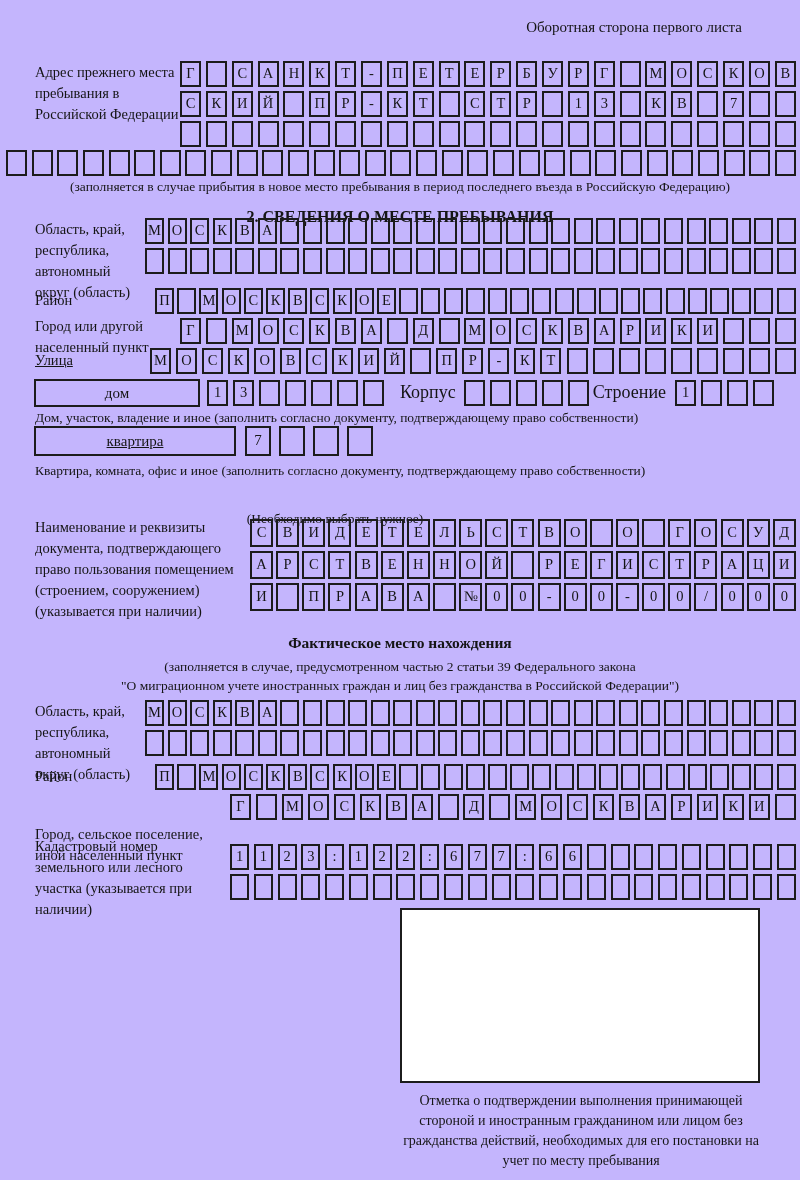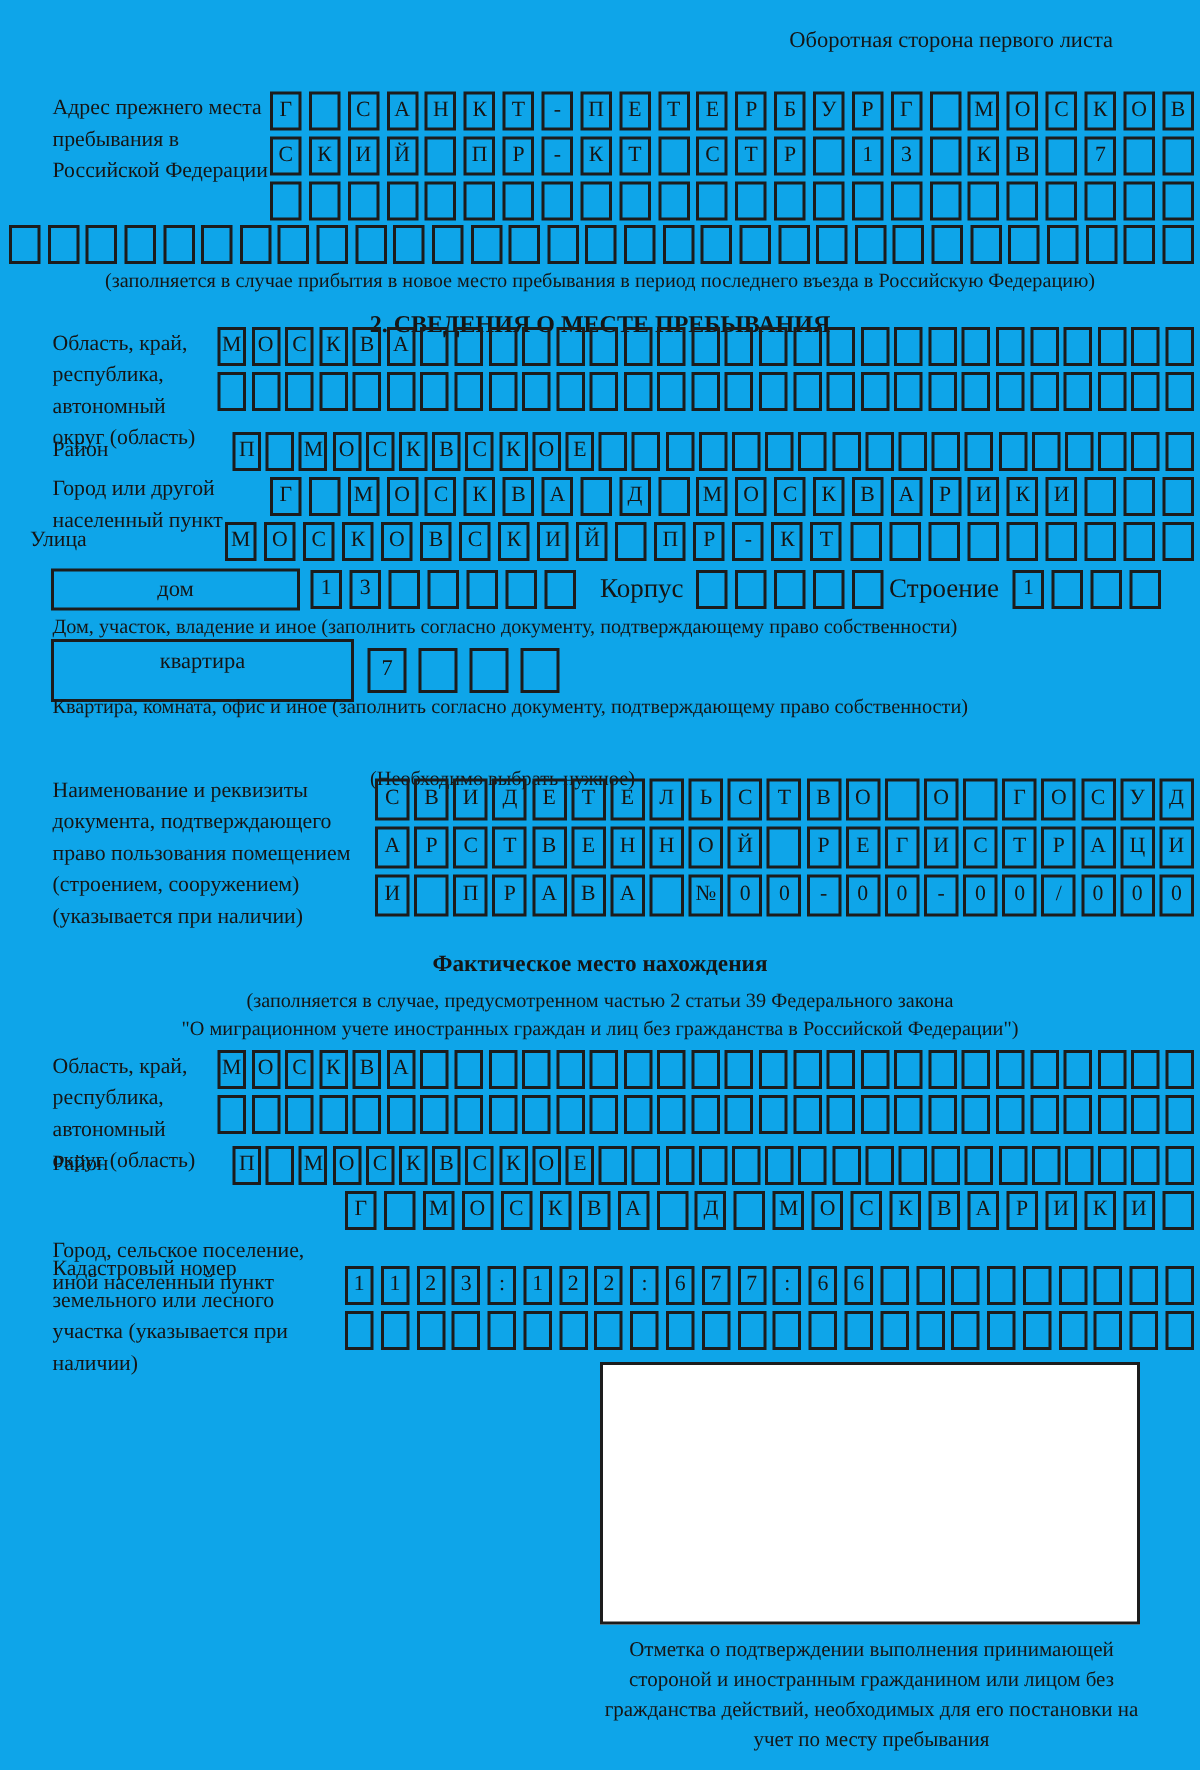--- a/index.html
+++ b/index.html
@@ -1,18 +1,18 @@
 <!DOCTYPE html>
 <html><head>
 <meta charset="utf-8">
 <style>
   html,body{margin:0;padding:0;background:#ffffff;}
   body{width:800px;height:1180px;color:#151515;
        font-family:"Liberation Serif","DejaVu Serif",serif;}
-  .page{position:relative;width:800px;height:1180px;background:#0ea5e9;overflow:hidden;}
+  .page{position:relative;width:800px;height:1180px;background:#c4b5fd;overflow:hidden;}
   .abs{position:absolute;}
   .lbl{font-size:14.5px;line-height:21px;}
   .note{font-size:13.5px;line-height:18px;}
   .center{text-align:center;}
   .bold{font-weight:bold;}
   
   .cellrow{display:flex;justify-content:space-between;height:26px;}
   .cellstack .cellrow{margin-bottom:4px;}
   .cell{box-sizing:border-box;flex:none;width:21px;height:26px;border:2px solid #1c1c1c;
         text-align:center;font-size:14.5px;line-height:21px;overflow:hidden;}
@@ -277,21 +277,21 @@
       <span class="cell">А</span>
       <span class="cell">Р</span>
       <span class="cell">И</span>
       <span class="cell">К</span>
       <span class="cell">И</span>
       <span class="cell"></span>
       <span class="cell"></span>
       <span class="cell"></span>
     </div>
 
-  <div class="abs lbl" style="left:20px;top:350px;">Улица</div>
+  <div class="abs lbl" style="left:35px;top:350px;text-decoration:underline;">Улица</div>
   <div class="abs cellrow" style="left:150px;top:348px;width:646px;">
       <span class="cell">М</span>
       <span class="cell">О</span>
       <span class="cell">С</span>
       <span class="cell">К</span>
       <span class="cell">О</span>
       <span class="cell">В</span>
       <span class="cell">С</span>
       <span class="cell">К</span>
       <span class="cell">И</span>
@@ -336,21 +336,21 @@
     <div class="cells-inline" style="margin-left:9px;">
         <span class="cell">1</span>
         <span class="cell"></span>
         <span class="cell"></span>
         <span class="cell"></span>
       </div>
   </div>
   <div class="abs note" style="left:35px;top:409px;">Дом, участок, владение и иное (заполнить согласно документу, подтверждающему право собственности)</div>
 
   <div class="abs flexrow" style="left:34px;top:426px;">
-    <div class="fieldbox" style="width:202px;height:42px;line-height:26px;">квартира</div>
+    <div class="fieldbox" style="width:202px;height:30px;line-height:26px;text-decoration:underline;">квартира</div>
     <div class="cells-inline big" style="margin-left:9px;gap:8px;">
         <span class="cell">7</span>
         <span class="cell"></span>
         <span class="cell"></span>
         <span class="cell"></span>
       </div>
   </div>
   <div class="abs note" style="left:35px;top:462px;">Квартира, комната, офис и иное (заполнить согласно документу, подтверждающему право собственности)</div>
 
   <div class="abs note center" style="left:150px;top:510px;width:370px;">(Необходимо выбрать нужное)</div>

